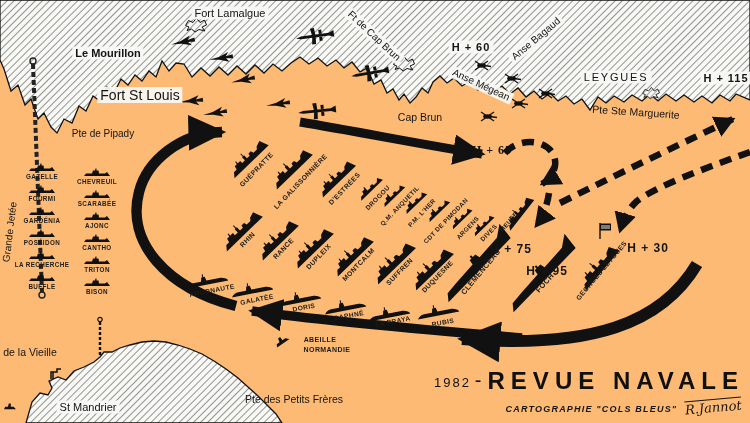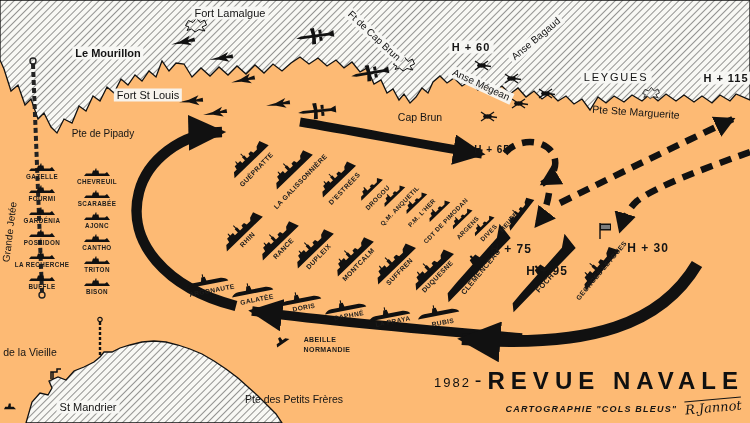--- a/index.html
+++ b/index.html
@@ -292,32 +292,32 @@
         </g>
         <g transform="translate(10,406) rotate(0) scale(0.8) translate(-7.5,-4)">
           <use href="#sym-tug"></use>
         </g>
       </g>
   </svg>
 
   <div id="label-layer">
       <div class="lbl halo" style="left: 230px; top: 13px; font-size: 11px; transform: translate(-50%, -50%) rotate(0deg);">Fort Lamalgue</div>
       <div class="lbl halo" style="left: 108px; top: 53px; font-size: 11px; transform: translate(-50%, -50%) rotate(0deg); font-weight: bold;">Le Mourillon</div>
-      <div class="lbl halo" style="left: 140px; top: 95px; font-size: 11px; transform: translate(-50%, -50%) rotate(0deg); margin-left: 8px;">Fort St Louis</div>
+      <div class="lbl halo" style="left: 140px; top: 95px; font-size: 14px; transform: translate(-50%, -50%) rotate(0deg);">Fort St Louis</div>
       <div class="lbl " style="left: 103px; top: 134px; font-size: 10px; transform: translate(-50%, -50%) rotate(0deg);">Pte de Pipady</div>
       <div class="lbl halo" style="left: 374px; top: 36px; font-size: 10px; transform: translate(-50%, -50%) rotate(43deg);">Ft de Cap Brun</div>
       <div class="lbl tm halo" style="left: 427px; top: 47px; font-size: 11px; transform: translate(-50%, -50%) rotate(0deg); margin-left: 44px;">H + 60</div>
       <div class="lbl " style="left: 420px; top: 117px; font-size: 10.5px; transform: translate(-50%, -50%) rotate(0deg);">Cap Brun</div>
       <div class="lbl halo" style="left: 481px; top: 85px; font-size: 10px; transform: translate(-50%, -50%) rotate(25deg);">Anse Mégean</div>
       <div class="lbl halo" style="left: 536px; top: 39px; font-size: 10px; transform: translate(-50%, -50%) rotate(-40deg);">Anse Bagaud</div>
       <div class="lbl wide halo" style="left: 616px; top: 77px; font-size: 11px; transform: translate(-50%, -50%) rotate(0deg);">LEYGUES</div>
       <div class="lbl tm halo" style="left: 726px; top: 78px; font-size: 11px; transform: translate(-50%, -50%) rotate(0deg);">H + 115</div>
       <div class="lbl " style="left: 636px; top: 112px; font-size: 10.5px; transform: translate(-50%, -50%) rotate(4deg);">Pte Ste Marguerite</div>
       <div class="lbl " style="left: 10px; top: 232px; font-size: 10px; transform: translate(-50%, -50%) rotate(-83deg);">Grande Jetée</div>
-      <div class="lbl tm" style="left: 492px; top: 150px; font-size: 10px; transform: translate(-50%, -50%) rotate(0deg);">H + 65</div>
+      <div class="lbl tm" style="left: 492px; top: 150px; font-size: 12px; transform: translate(-50%, -50%) rotate(0deg); font-family: Liberation Serif, serif;">H + 65</div>
       <div class="lbl tm" style="left: 511px; top: 249px; font-size: 12px; transform: translate(-50%, -50%) rotate(0deg);">H + 75</div>
       <div class="lbl tm" style="left: 547px; top: 271px; font-size: 12px; transform: translate(-50%, -50%) rotate(0deg);">H + 95</div>
       <div class="lbl tm" style="left: 648px; top: 248px; font-size: 12px; transform: translate(-50%, -50%) rotate(0deg);">H + 30</div>
       <div class="lbl " style="left: 30px; top: 352px; font-size: 10.5px; transform: translate(-50%, -50%) rotate(0deg);">de la Vieille</div>
       <div class="lbl halo" style="left: 88px; top: 407px; font-size: 11px; transform: translate(-50%, -50%) rotate(0deg); text-align: center;">St Mandrier</div>
       <div class="lbl " style="left: 294px; top: 399px; font-size: 10.5px; transform: translate(-50%, -50%) rotate(0deg);">Pte des Petits Frères</div>
       <div class="lbl ship" style="left: 320px; top: 339px; font-size: 7px; transform: translate(-50%, -50%) rotate(0deg);">ABEILLE</div>
       <div class="lbl ship" style="left: 327px; top: 349px; font-size: 7px; transform: translate(-50%, -50%) rotate(0deg);">NORMANDIE</div>
       <div class="lbl ship" style="left: 257px; top: 170px; font-size: 6.8px; transform: translate(-50%, -50%) rotate(-46deg);">GUÉPRATTE</div>
       <div class="lbl ship" style="left: 301px; top: 182px; font-size: 6.8px; transform: translate(-50%, -50%) rotate(-46deg);">LA GALISSONNIÈRE</div>

